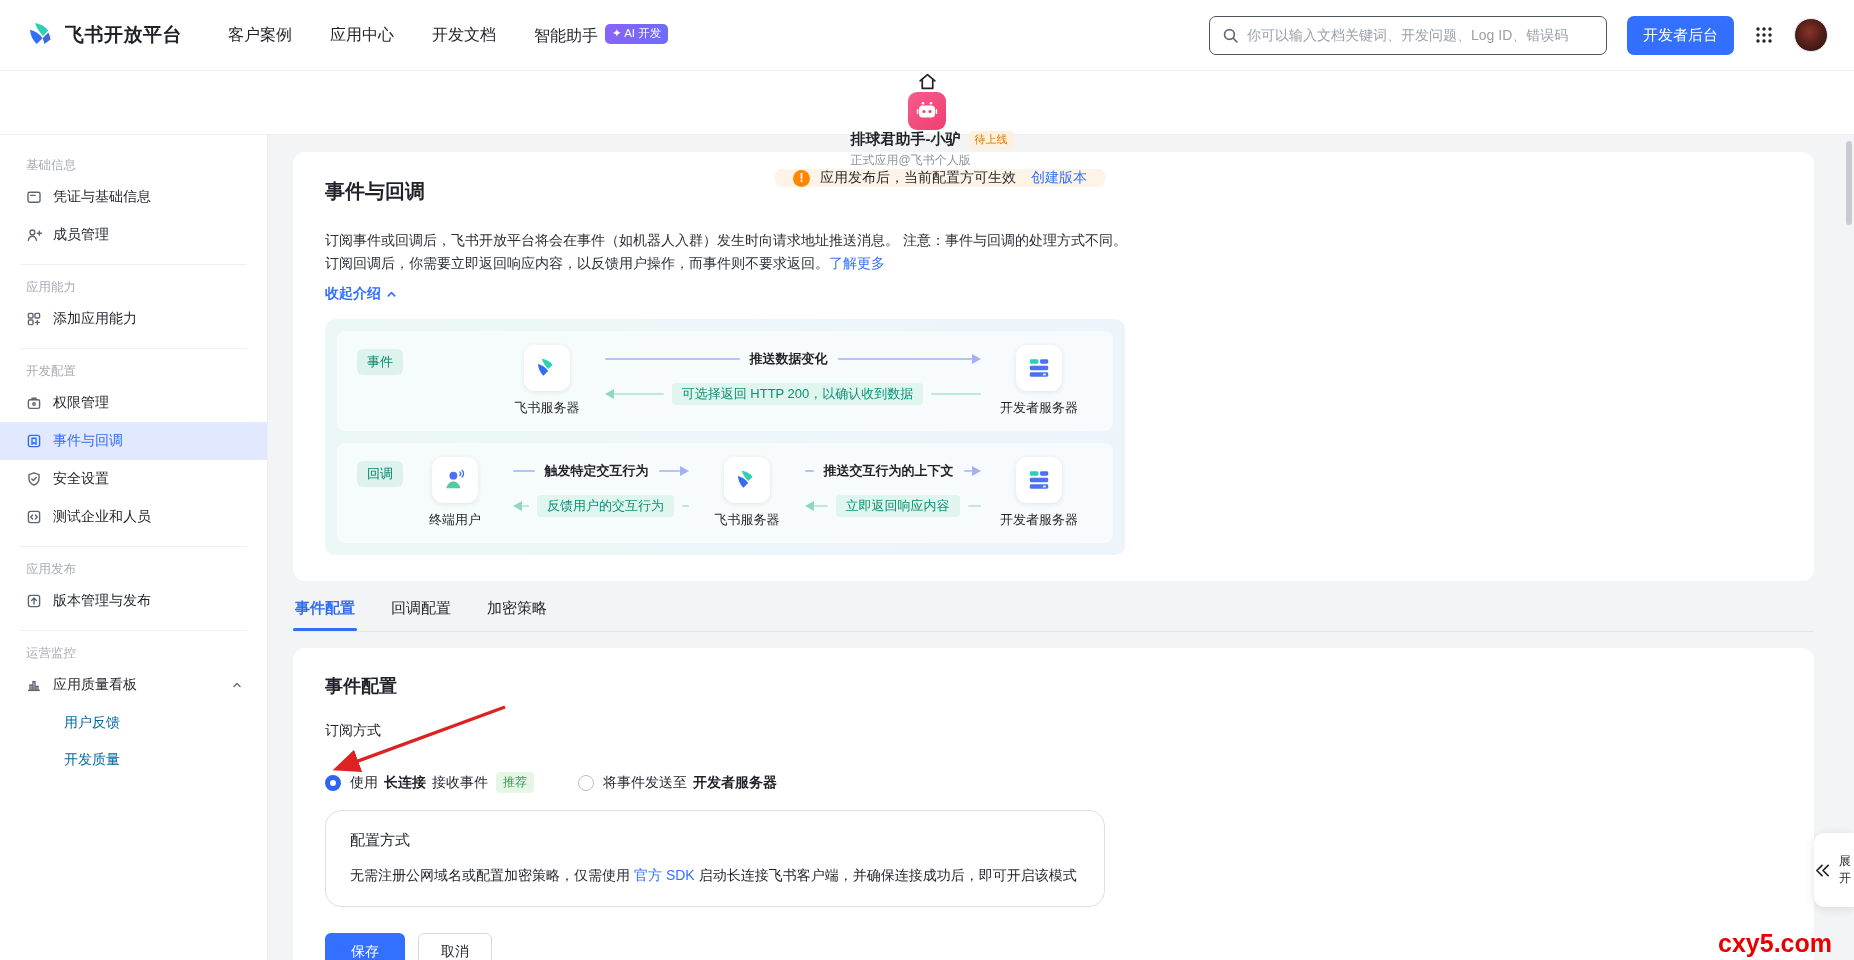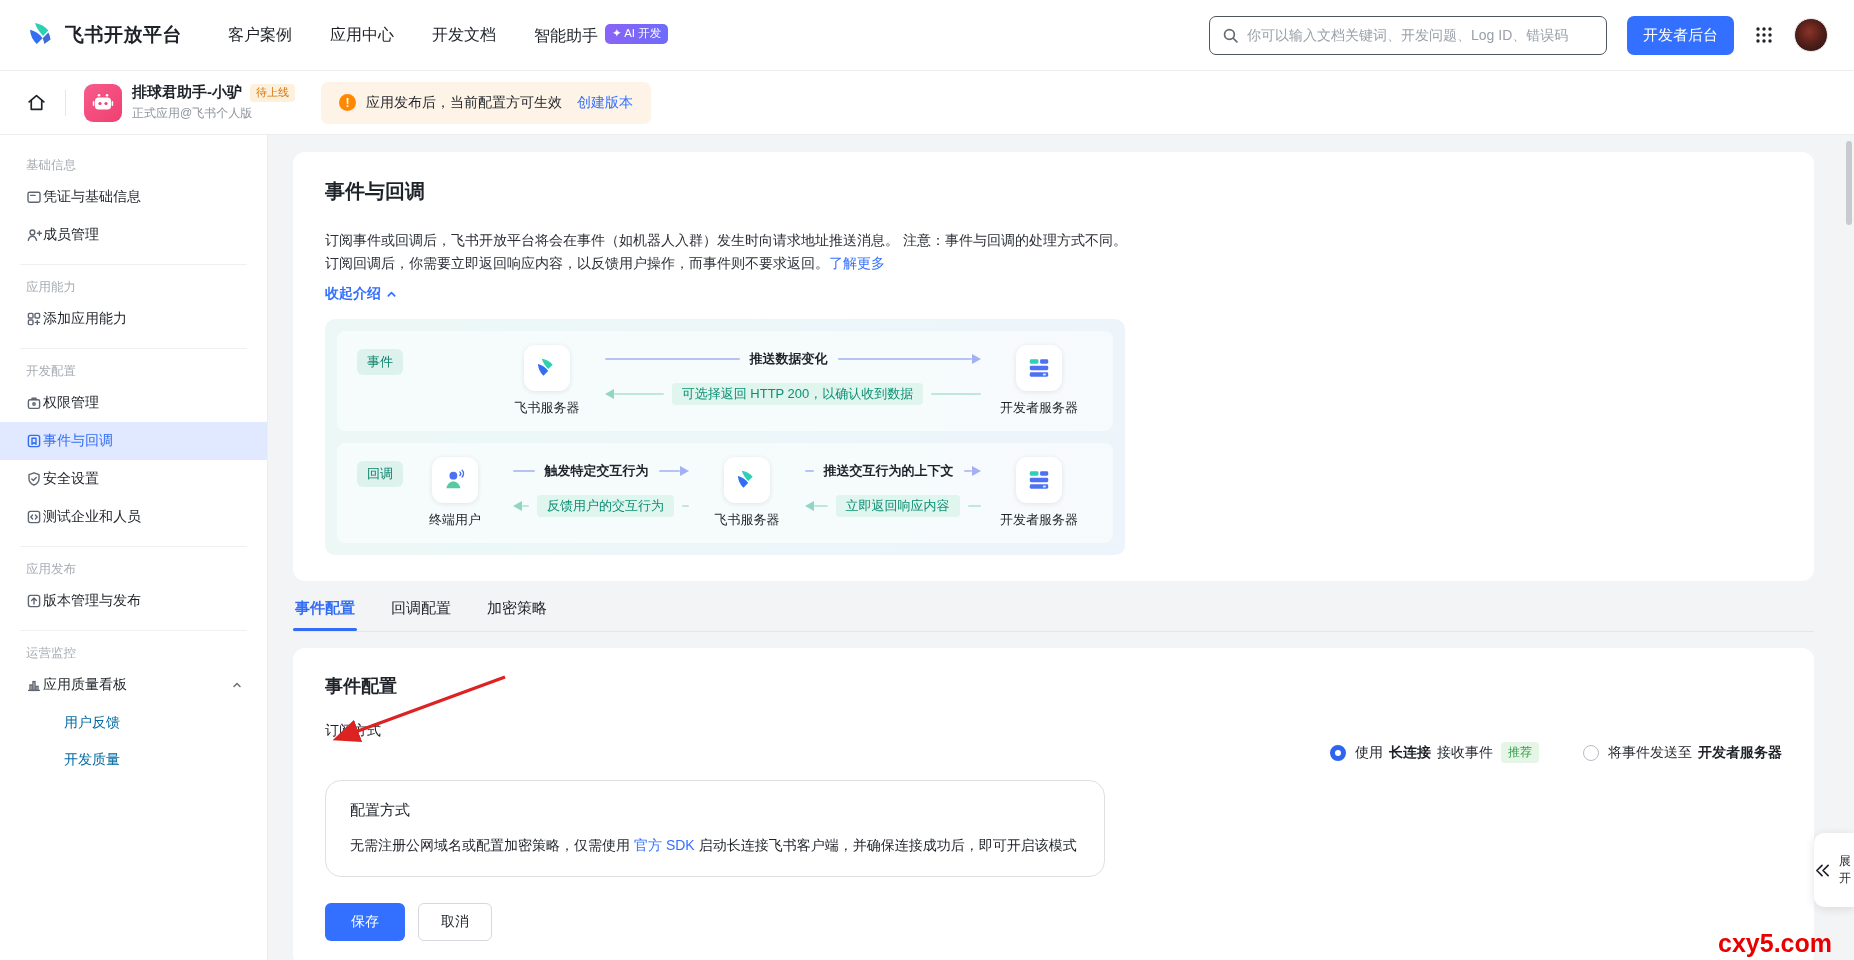--- a/index.html
+++ b/index.html
@@ -42,21 +42,21 @@
   .grid-icon { cursor:pointer; }
   .avatar {
     width:34px; height:34px; border-radius:50%; cursor:pointer;
     background:radial-gradient(circle at 45% 40%, #8a3328 0%, #56201a 45%, #241210 100%);
     border:1px solid #e2e4e7;
   }
 
   
   .appbar {
     position:absolute; top:71px; left:0; right:0; height:64px; background:#fff;
-    border-bottom:1px solid #eceef0; display:flex; align-items:center; padding:0 26px; z-index:9;
+    border-bottom:1px solid #eceef0; display:flex; align-items:center; padding:0 26px; z-index:9;flex-direction:column;
   }
   .home-btn { cursor:pointer; display:flex; align-items:center; }
   .appbar-divider { width:1px; height:26px; background:#e4e6e9; margin:0 18px; }
   .app-icon {
     width:38px; height:38px; border-radius:9px; background:linear-gradient(135deg,#f75b8d,#ef4070);
     display:flex; align-items:center; justify-content:center; flex-shrink:0;
   }
   .app-meta { margin-left:10px; }
   .app-name-row { display:flex; align-items:center; gap:8px; }
   .app-name { font-size:15px; font-weight:bold; color:#1f2329; }
@@ -77,21 +77,21 @@
 
   
   .body-row { position:absolute; top:135px; left:0; right:0; bottom:0; display:flex; }
   .sidebar {
     width:268px; background:#fff; border-right:1px solid #eceef0; padding-top:8px;
     flex-shrink:0; overflow:hidden;
   }
   .side-section-title { font-size:12.5px; color:#a6abb3; margin:14px 0 4px 26px; }
   .side-item {
     display:flex; align-items:center; height:38px; padding:0 24px 0 26px; cursor:pointer;
-    font-size:14px; color:#1f2329; gap:1px;
+    font-size:14px; color:#1f2329; gap:11px;
   }
   .side-item .sicon { color:#5f6671; display:flex; }
   .side-item.active { background:#e0e9ff; color:#336df4; }
   .side-item.active .sicon { color:#336df4; }
   .side-item .chev { margin-left:auto; color:#646a73; display:flex; }
   .side-sub-item {
     display:flex; align-items:center; height:37px; padding-left:64px; font-size:14px;
     color:#0369a1; cursor:pointer;
   }
   .side-divider { height:1px; background:#eff0f2; margin:10px 20px; }
@@ -150,21 +150,21 @@
   .tab.active::after {
     content:""; position:absolute; left:-2px; right:-2px; bottom:0; height:3px;
     background:#336df4; border-radius:2px;
   }
 
   
   .config-card { margin-top:16px; }
   .config-title { font-size:18px; font-weight:bold; color:#1f2329; }
   .config-desc { font-size:14px; color:#2b2f36; margin-top:12px; }
   .sub-label { font-size:14px; color:#1f2329; margin-top:24px; }
-  .radio-row { display:flex; align-items:center; margin-top:2px; position:relative;justify-content:flex-end; }
+  .radio-row { display:flex; align-items:center; margin-top:32px; position:relative; }
   .radio-opt { display:flex; align-items:center; gap:6px; cursor:pointer; font-size:14px; }
   .radio-opt + .radio-opt { margin-left:44px; }
   .radio {
     width:16px; height:16px; border-radius:50%; background:#fff; border:1.5px solid #b9bec6;
     margin-right:3px; flex-shrink:0;
   }
   .radio.checked { border:5px solid #2e65f0; }
   .bold { font-weight:bold; }
   .rec-badge { background:#e5f6e6; color:#35a04b; font-size:12px; padding:2px 7px; border-radius:4px; margin-left:2px; }
   .annot-arrow { position:absolute; left:-6px; top:-72px; pointer-events:none; z-index:3; }

